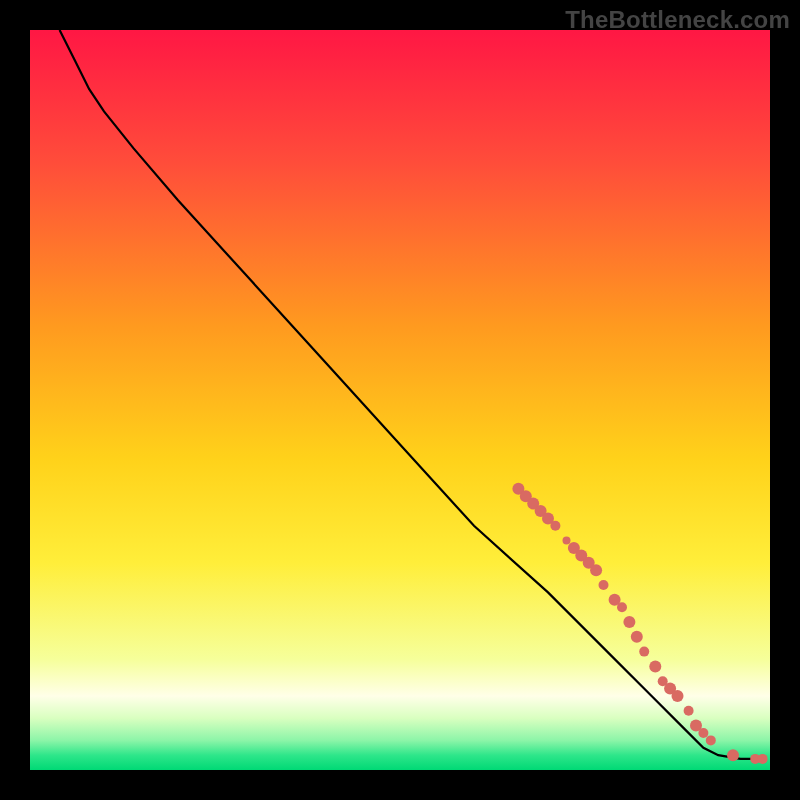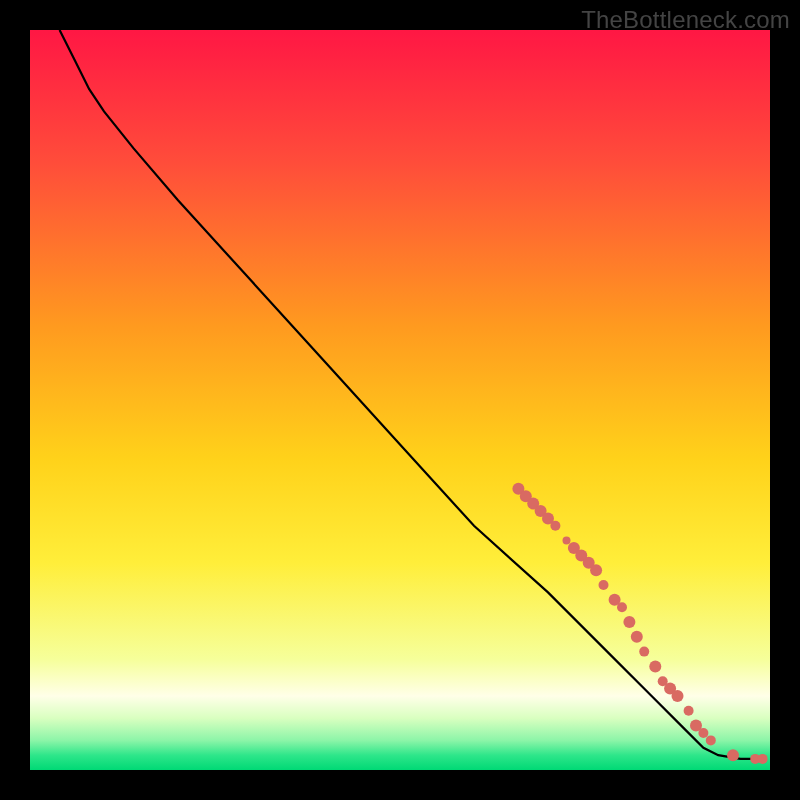--- a/index.html
+++ b/index.html
@@ -18,21 +18,21 @@
     top: 30px;
     width: 740px;
     height: 740px;
   }
   .watermark {
     position: absolute;
     top: 6px;
     right: 10px;
     color: #444;
     font-size: 24px;
-    font-weight: 400;
+    font-weight: 700;
     letter-spacing: 0.2px;
     z-index: 10;
   }
   svg {
     display: block;
   }
 </style>
 </head>
 <body>
 

